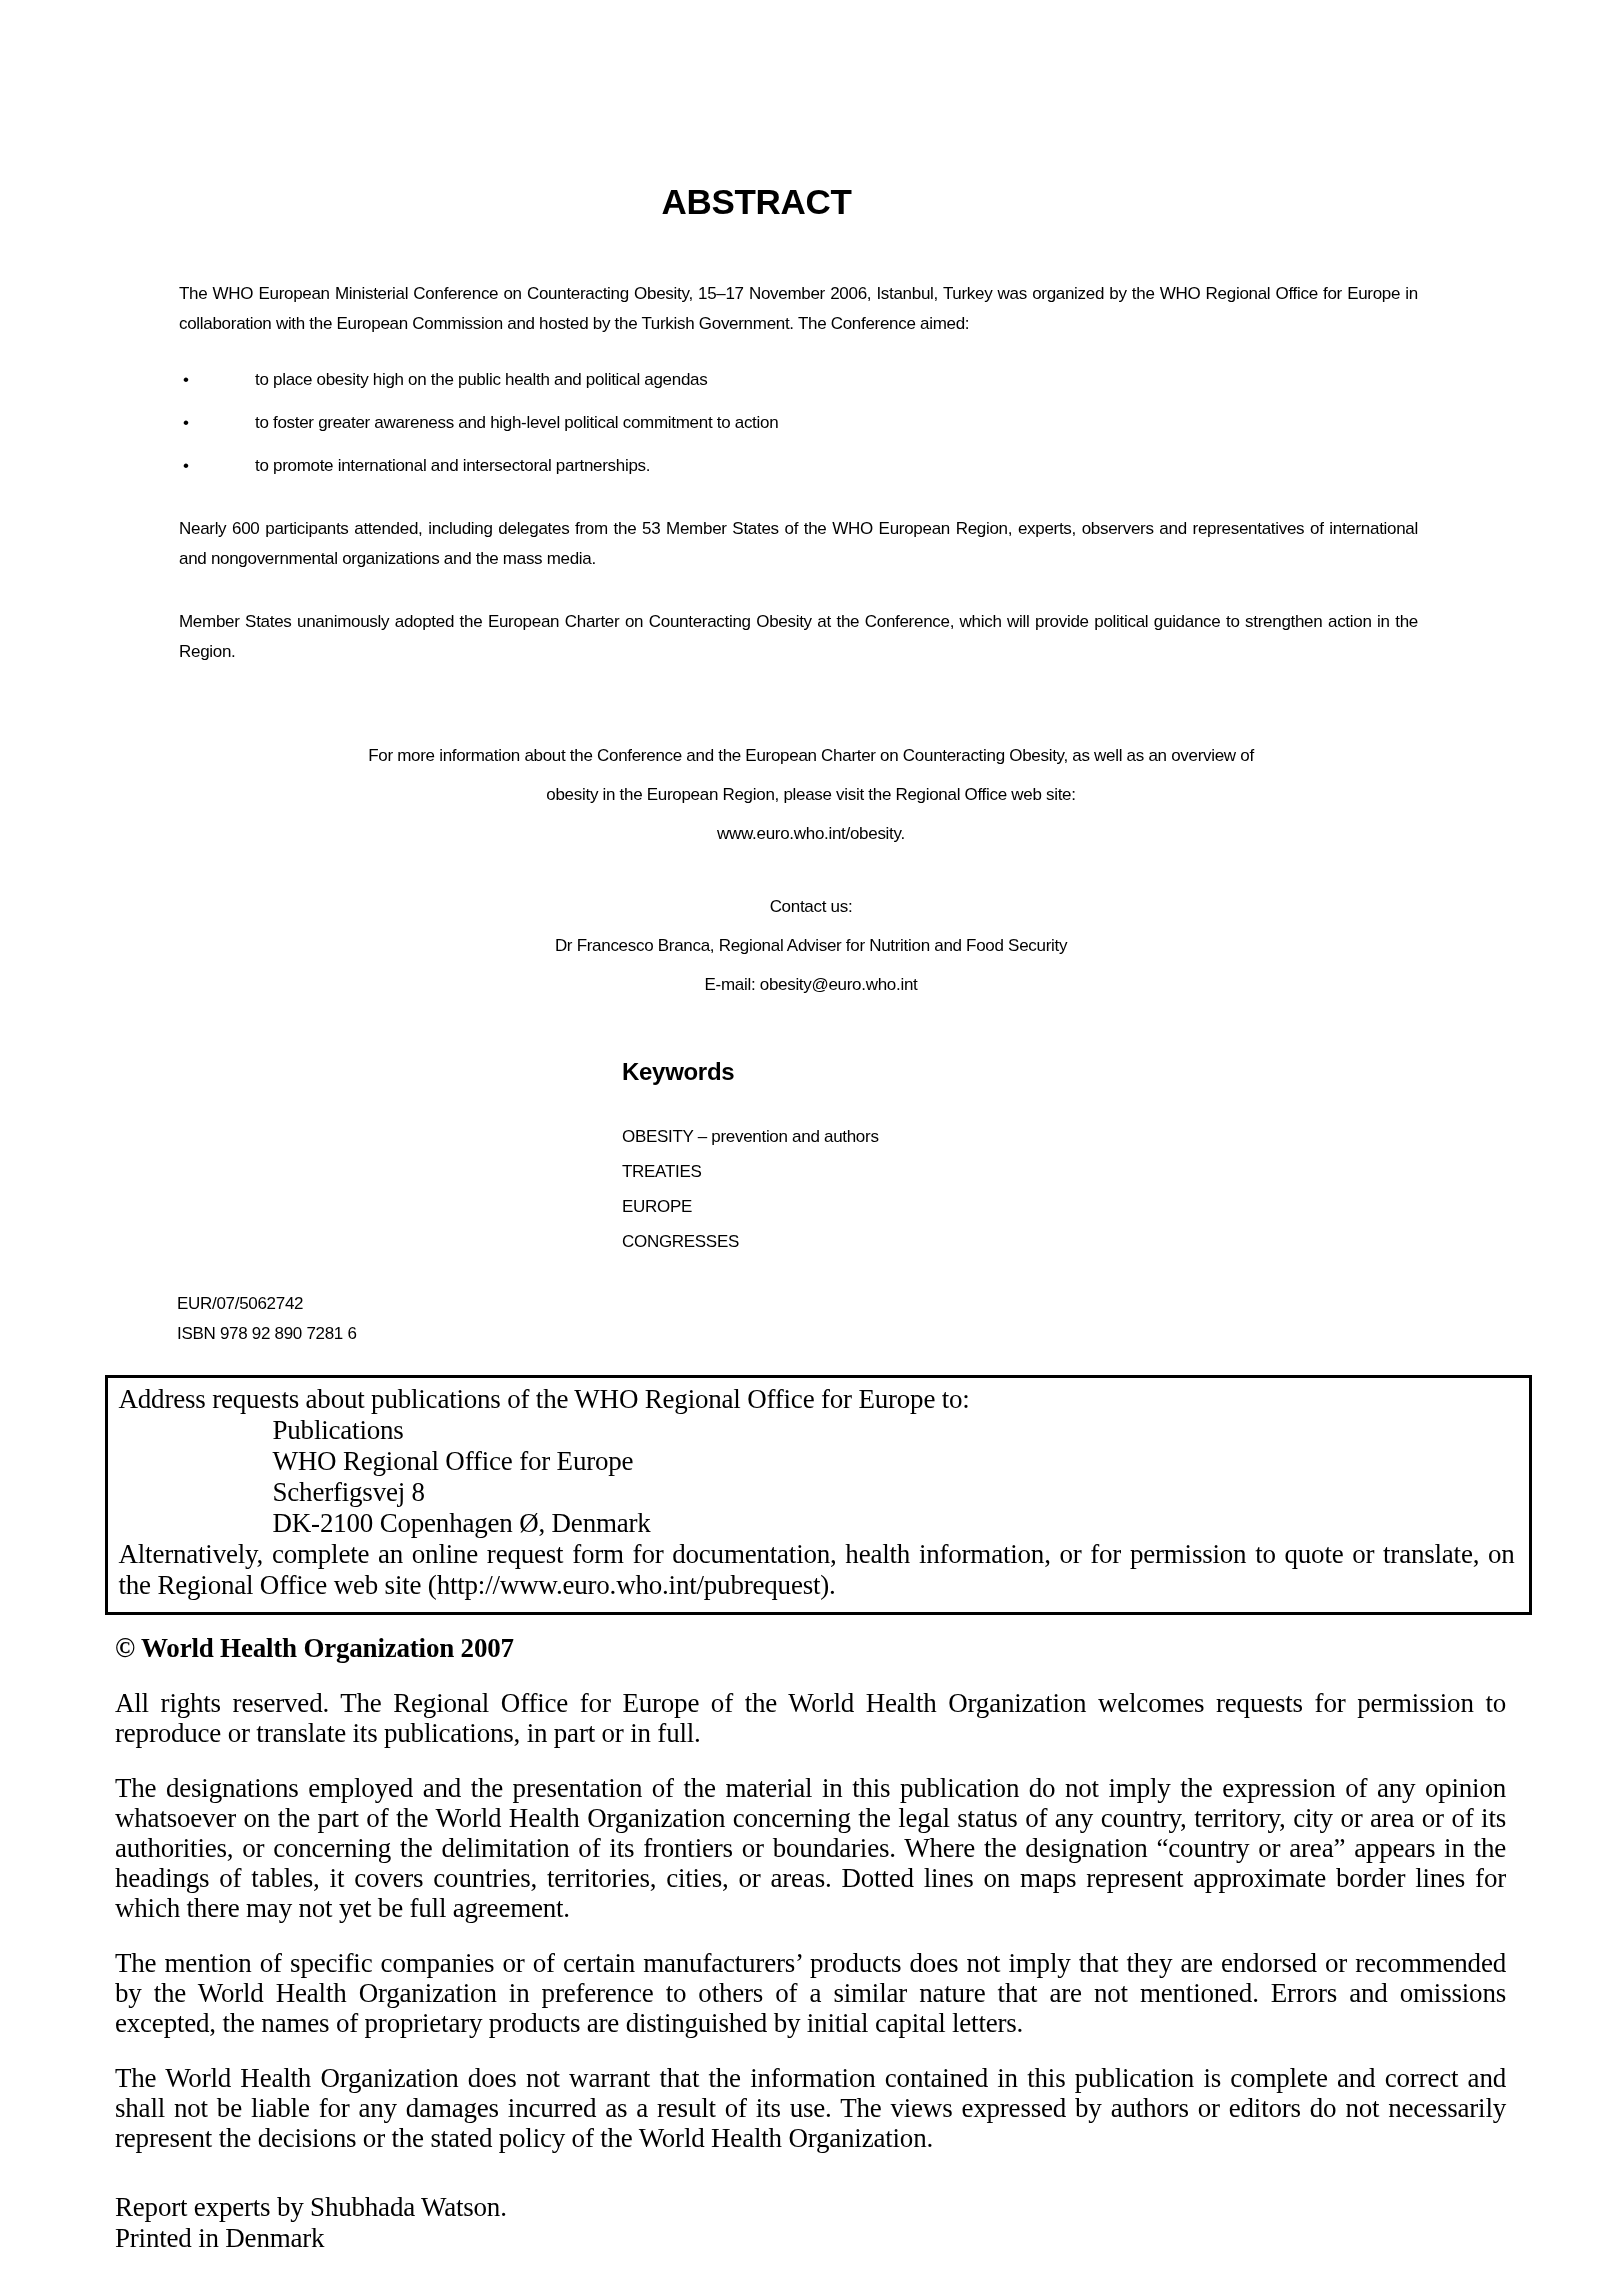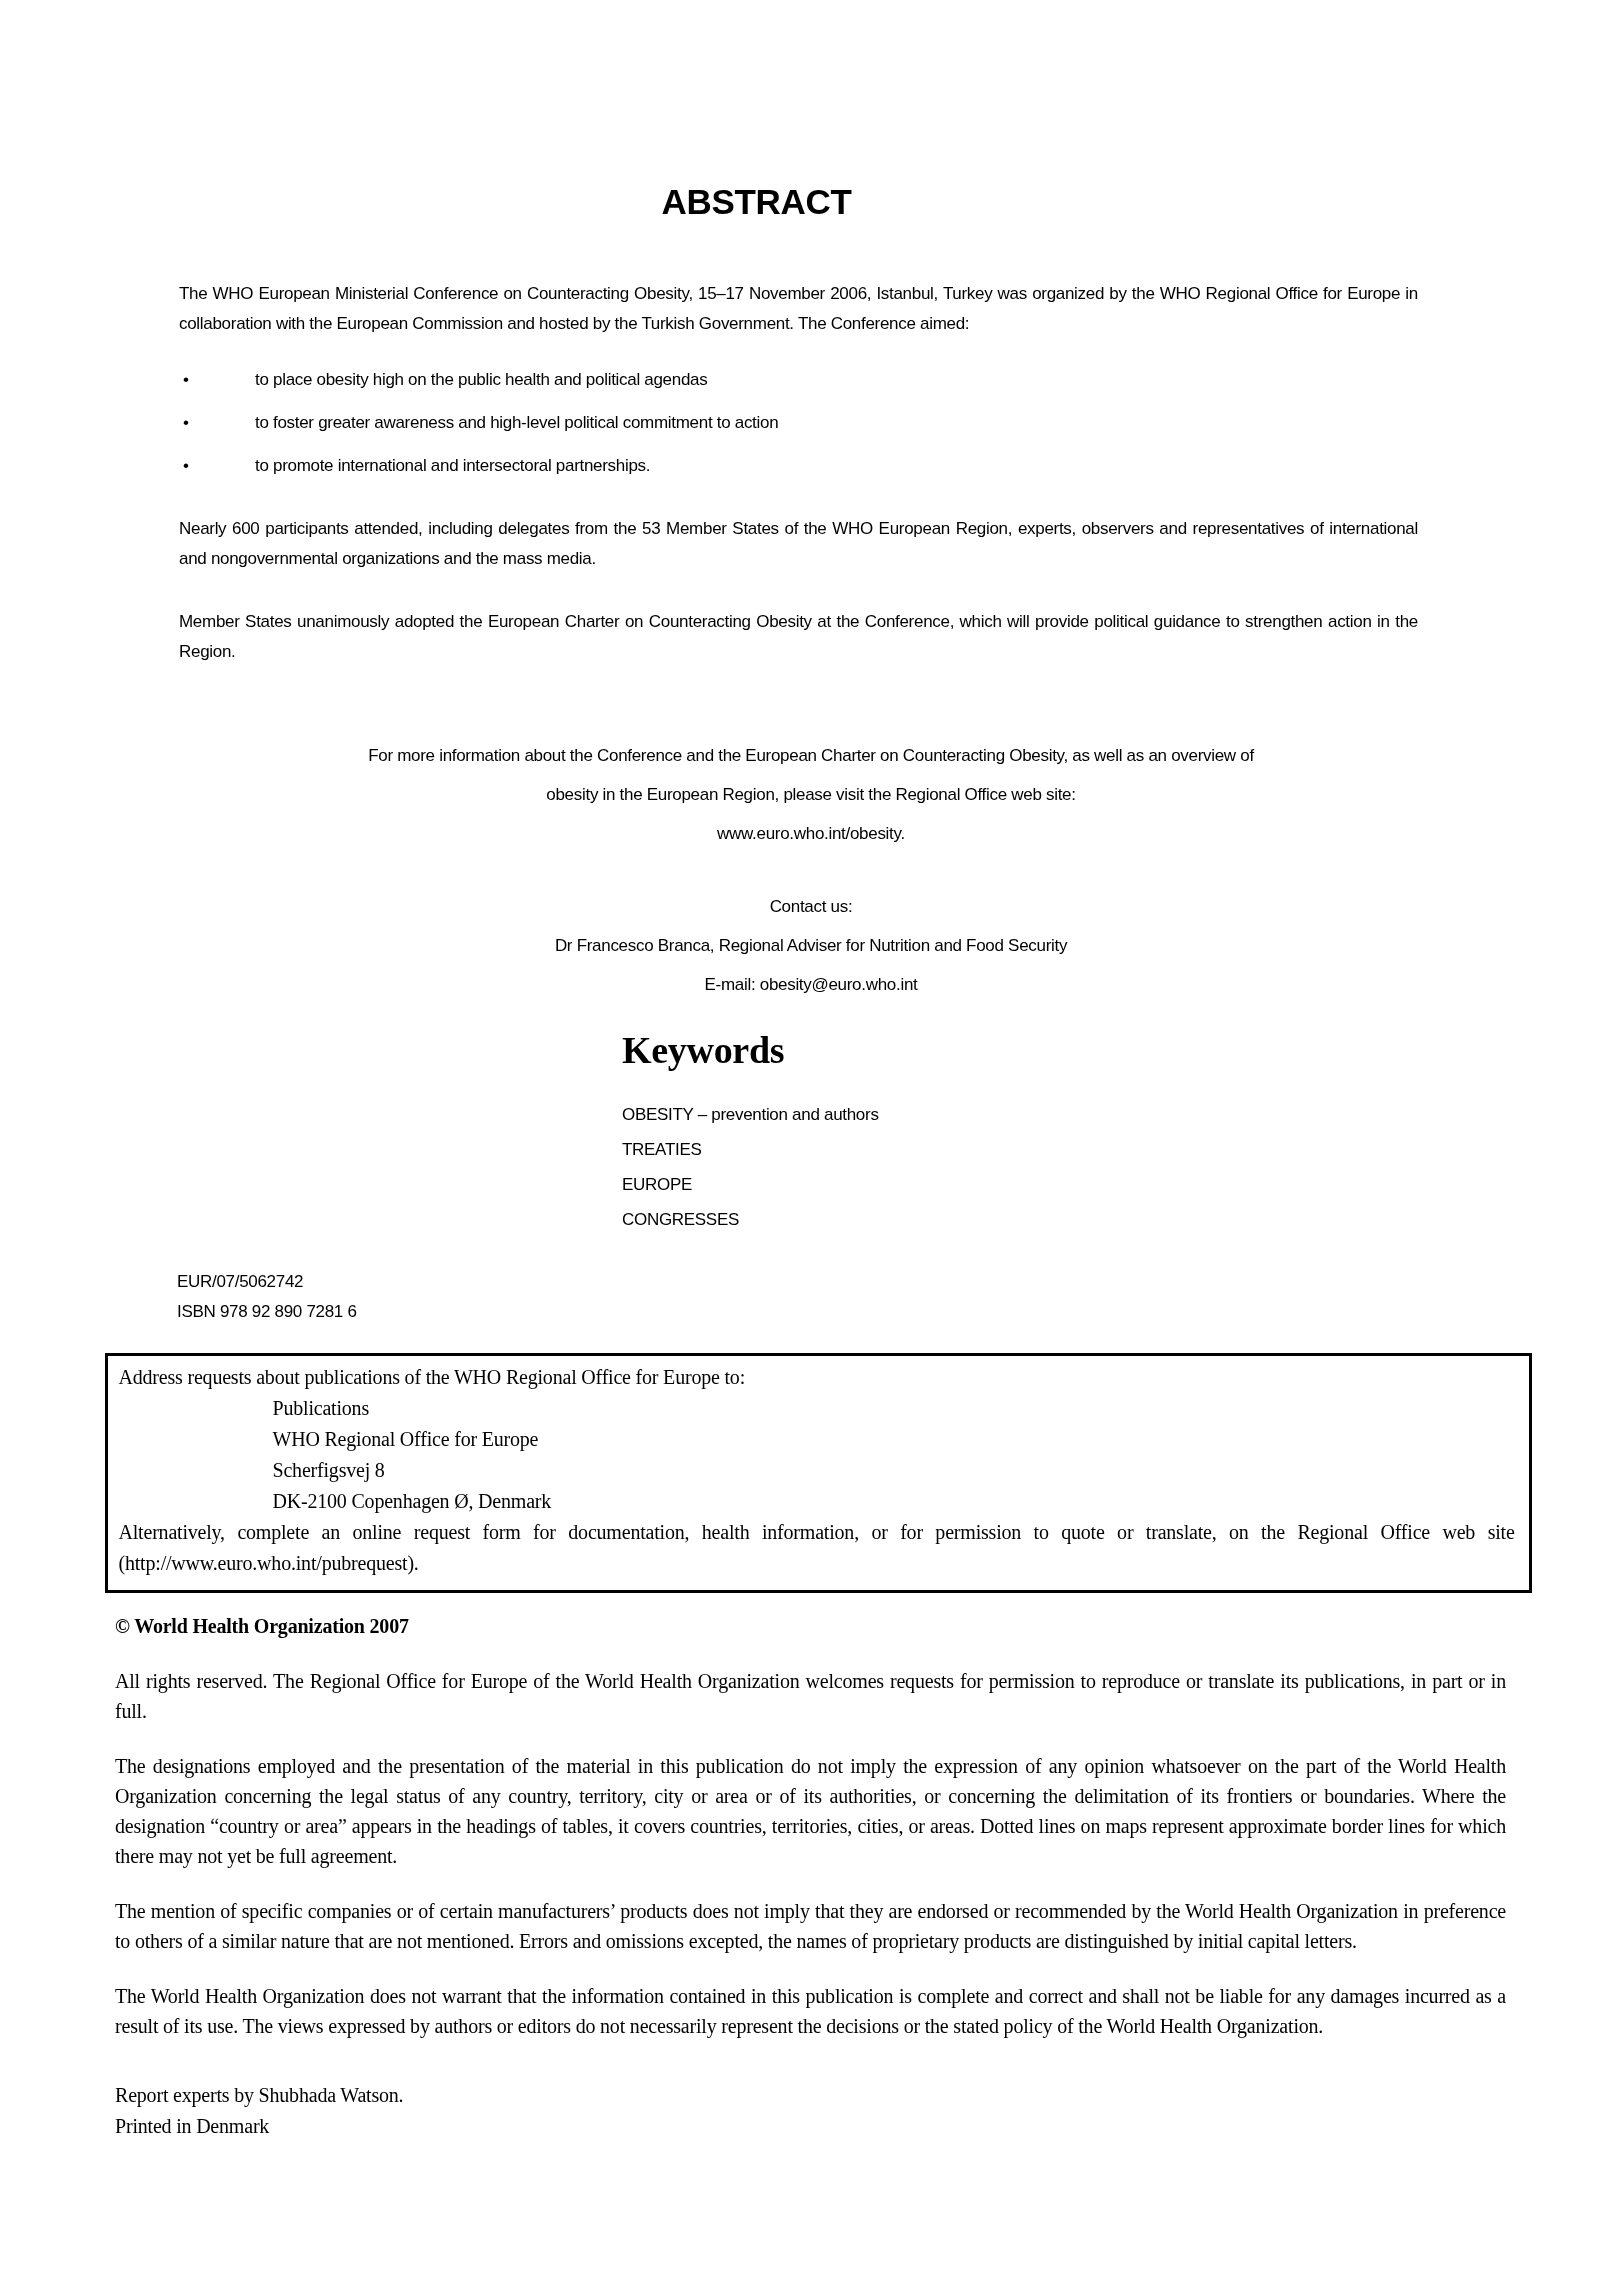--- a/index.html
+++ b/index.html
@@ -4,21 +4,21 @@
 <style>
   html, body { margin: 0; padding: 0; background: #ffffff; }
   body {
     width: 1622px; height: 2295px;
     position: relative;
     color: #000000;
     overflow: hidden;
     font-family: "Liberation Sans", sans-serif;
   }
   .sans { font-family: "Liberation Sans", sans-serif; font-size: 17px; letter-spacing: -0.3px; }
-  .serif { font-family: "Liberation Serif", serif; font-size: 20px; letter-spacing: -0.2px; }
+  .serif { font-family: "Liberation Serif", serif; font-size: 27px; letter-spacing: -0.2px; }
   .just { text-align: justify; }
   .center { text-align: center; }
 
   .doc-title {
     margin: 183px 0 0 179px;
     width: 1239px;
     position: relative; left: -42px;
     text-align: center;
     font-family: "Liberation Sans", sans-serif;
     font-weight: bold;
@@ -32,24 +32,24 @@
   .bullet-list { list-style: none; margin: 26px 0 0 0; padding: 0; }
   .bullet-list li { display: flex; margin-top: 13px; line-height: 30px; }
   .bullet-list li:first-child { margin-top: 0; }
   .bullet-dot { width: 76px; padding-left: 3.9px; box-sizing: border-box; flex: 0 0 auto; }
   .bullet-text { flex: 1 1 auto; }
 
   .info-block { margin: 69px auto 0 auto; width: 1479px; line-height: 39px; }
   .contact-block { margin: 34px auto 0 auto; width: 1479px; line-height: 39px; }
 
   .kw-heading {
-    margin: 27px 0 0 622px;
-    font-family: Liberation Serif, serif;
+    margin: 49px 0 0 622px;
+    font-family: Liberation Sans, sans-serif;
     font-weight: bold;
-    font-size: 38px; line-height: 38px;
+    font-size: 24px; line-height: 38px;
     letter-spacing: -0.3px;
   }
   .kw-list { margin: 27.5px 0 0 622px; line-height: 35px; }
 
   .ids { margin: 30px 0 0 177px; line-height: 30px; }
 
   .request-box {
     margin: 26px 0 0 105px;
     width: 1427px;
     box-sizing: border-box;

